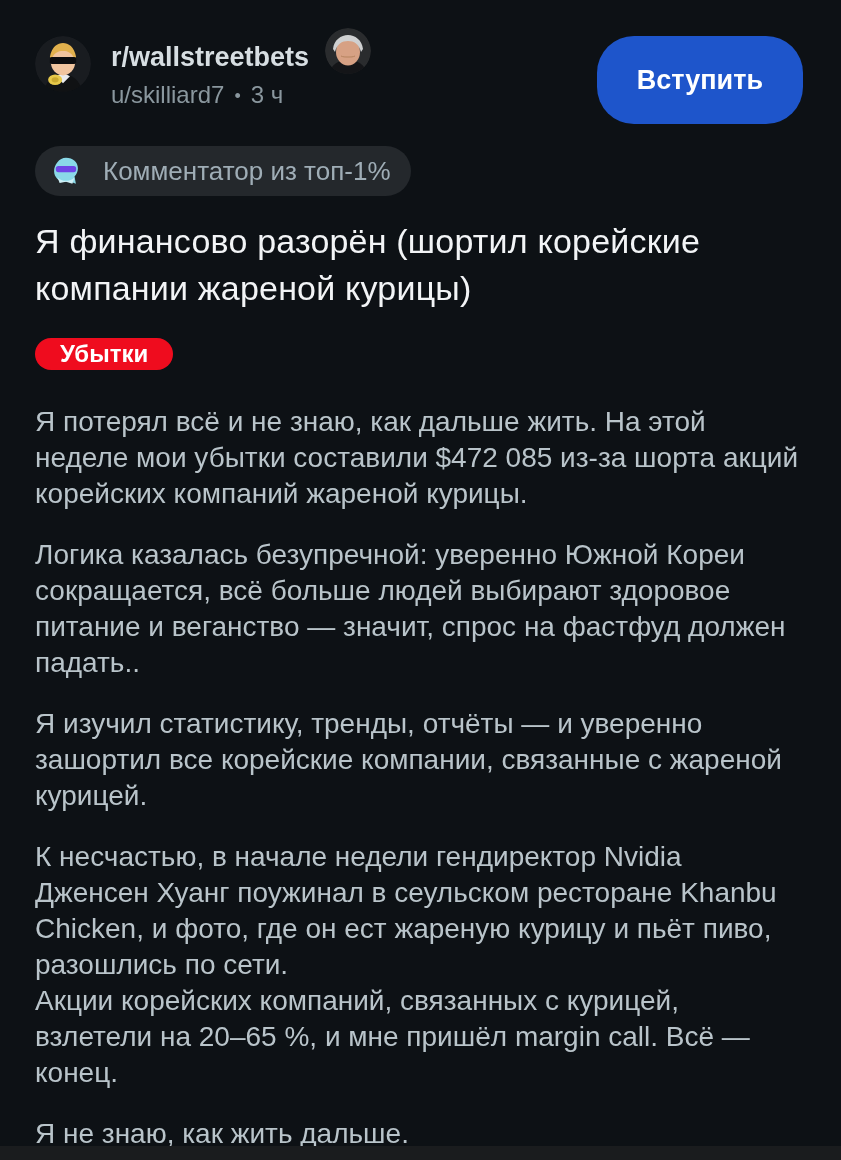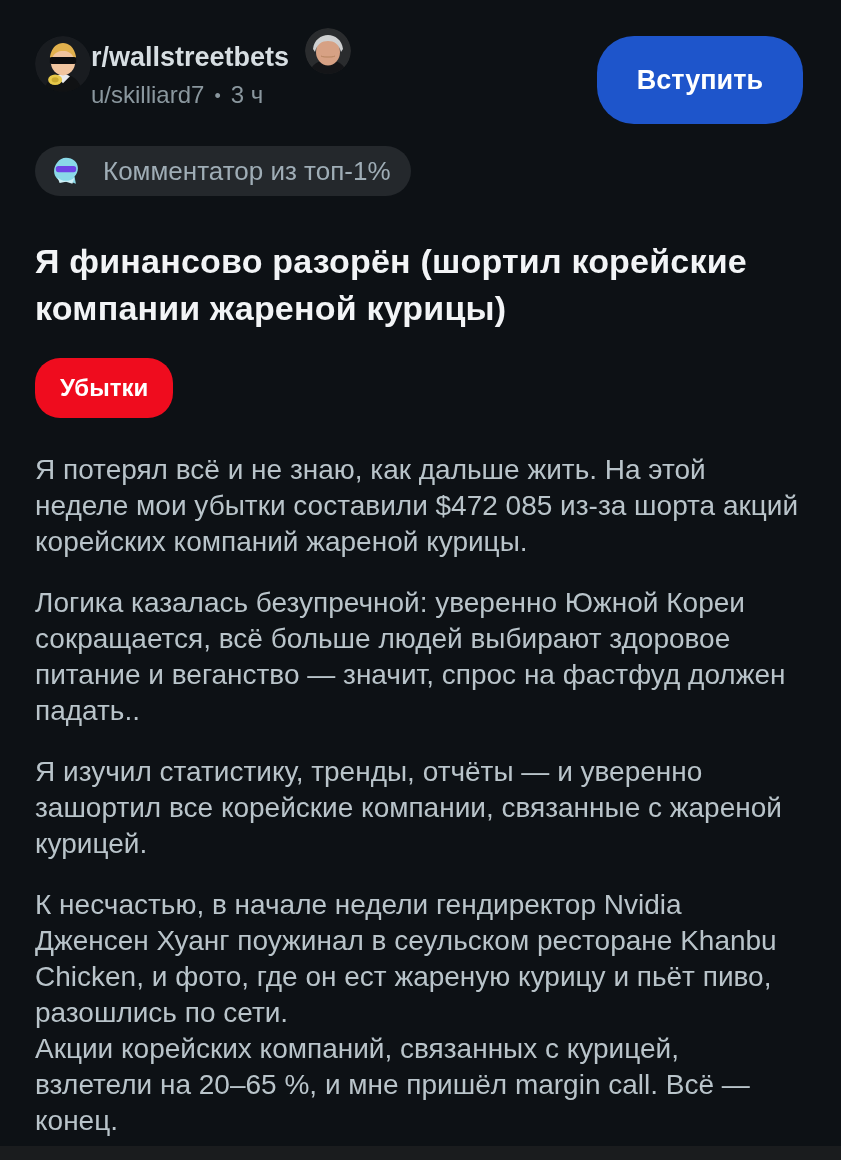--- a/index.html
+++ b/index.html
@@ -7,21 +7,21 @@
     width:841px;height:1160px;position:relative;overflow:hidden;
     background:#0d1115;
     font-family:"Liberation Sans","DejaVu Sans",sans-serif;
     color:#b9c4ca;
     -webkit-font-smoothing:antialiased;
   }
   .container{padding:34px 38px 0 35px;}
 
   
   .header{display:flex;justify-content:space-between;align-items:flex-start;}
-  .header-left{display:flex;align-items:flex-start;}
+  .header-left{display:flex;gap:20px;align-items:flex-start;}
   .avatar{width:56px;height:56px;border-radius:50%;overflow:hidden;flex:0 0 auto;margin-top:2px;}
   .names{padding-top:0;}
   .sub-row{display:flex;align-items:flex-start;gap:16px;}
   .subreddit{font-size:27px;font-weight:700;color:#d7dee2;line-height:34px;padding-top:6px;}
   .mini-avatar{width:46px;height:46px;border-radius:50%;overflow:hidden;margin-top:-6px;flex:0 0 auto;}
   .byline{margin-top:7px;font-size:24px;color:#8a979e;display:flex;align-items:center;gap:10px;}
   .byline .dot{font-size:18px;position:relative;top:1px;}
   .join-btn{
     height:88px;padding:0 40px;border:none;border-radius:37px;
     background:#1e55cb;color:#ffffff;font-size:27px;font-weight:700;
@@ -31,25 +31,25 @@
   
   .badge{
     margin-top:22px;display:inline-flex;align-items:center;gap:20px;
     height:50px;padding:0 20px 0 14px;border-radius:26px;
     background:#24282c;color:#9fadb6;font-size:26px;
   }
   .badge svg{display:block;}
 
   
   .title{
-    margin:42px 0 0;font-size:34px;line-height:47px;font-weight:700;
+    margin:22px 0 0;font-size:34px;line-height:47px;font-weight:400;
     color:#f2f4f6;letter-spacing:.2px;max-width:780px;
   }
   .flair{
-    margin-top:26px;display:inline-flex;align-items:center;height:60px;
+    margin-top:26px;display:inline-flex;align-items:center;height:32px;
     padding:0 25px;border-radius:25px;background:#ef0c1e;color:#ffffff;
     font-size:24px;font-weight:700;
   }
 
   
   .body-text{margin-top:34px;font-size:28px;line-height:36px;color:#b9c4ca;max-width:795px;}
   .body-text p{margin:0 0 25px;white-space:pre-line;}
 
   .bottom-strip{position:absolute;left:0;bottom:0;width:841px;height:14px;background:#1a1c1e;}
 </style>

